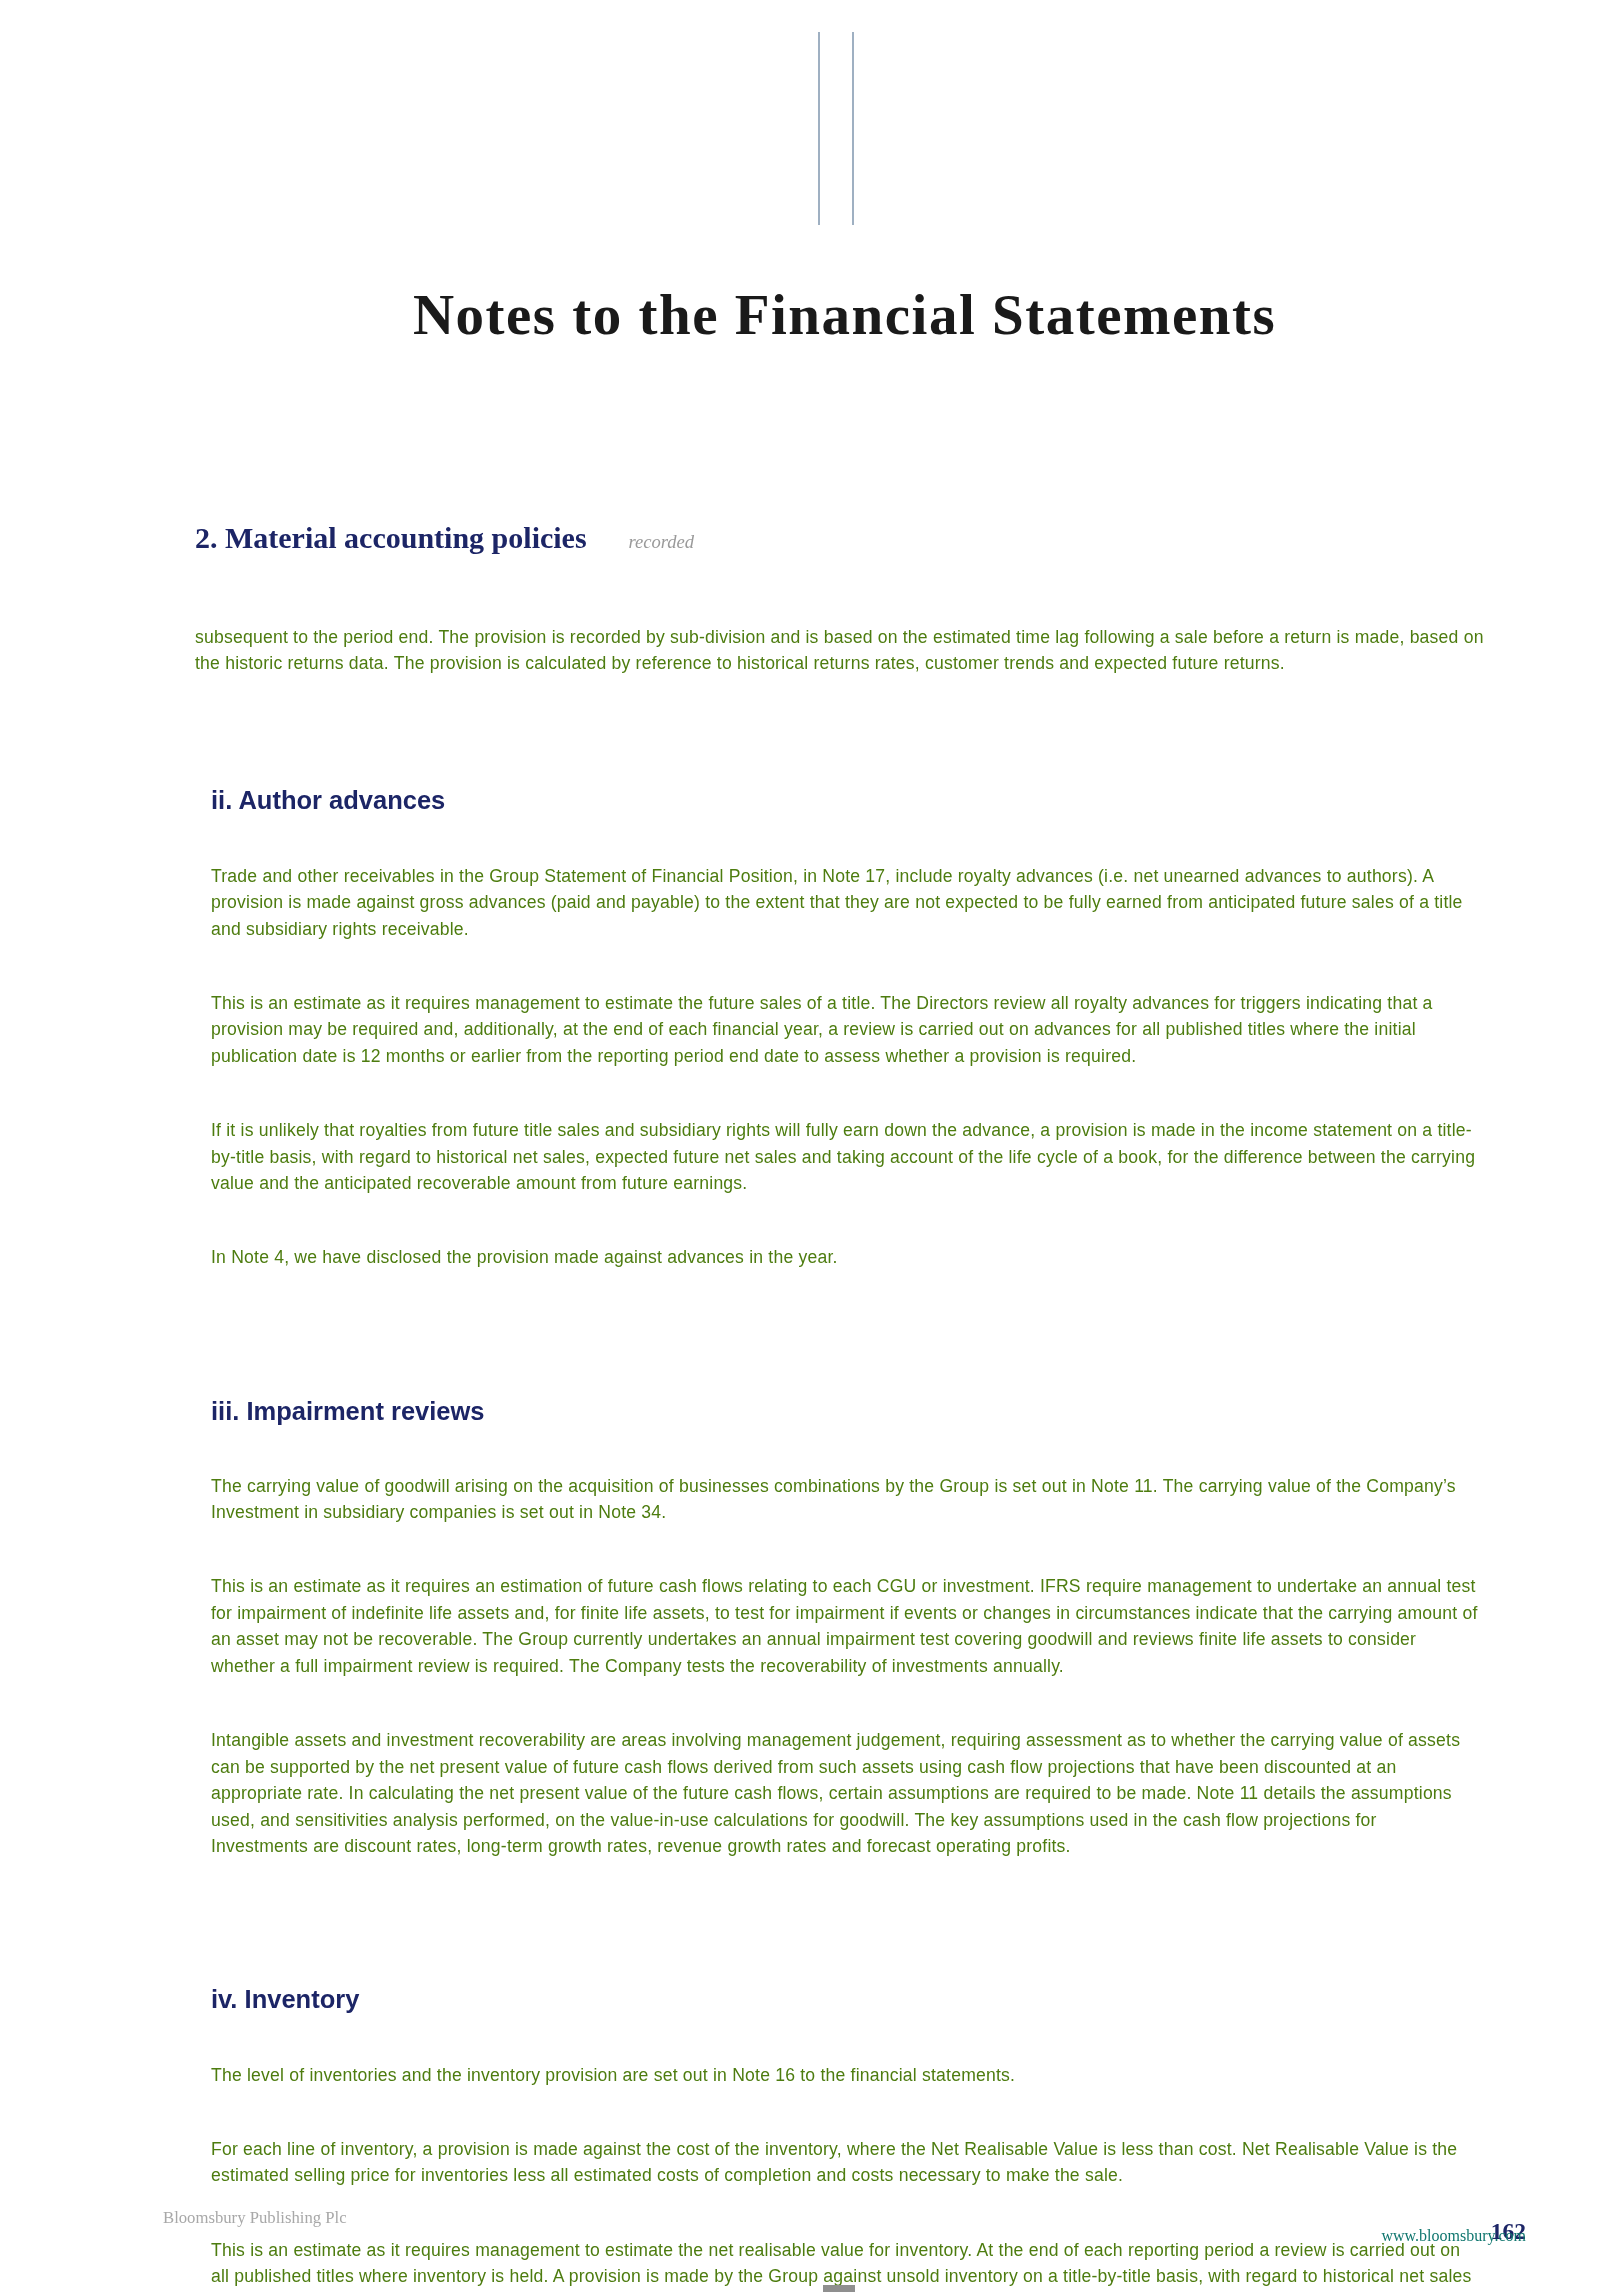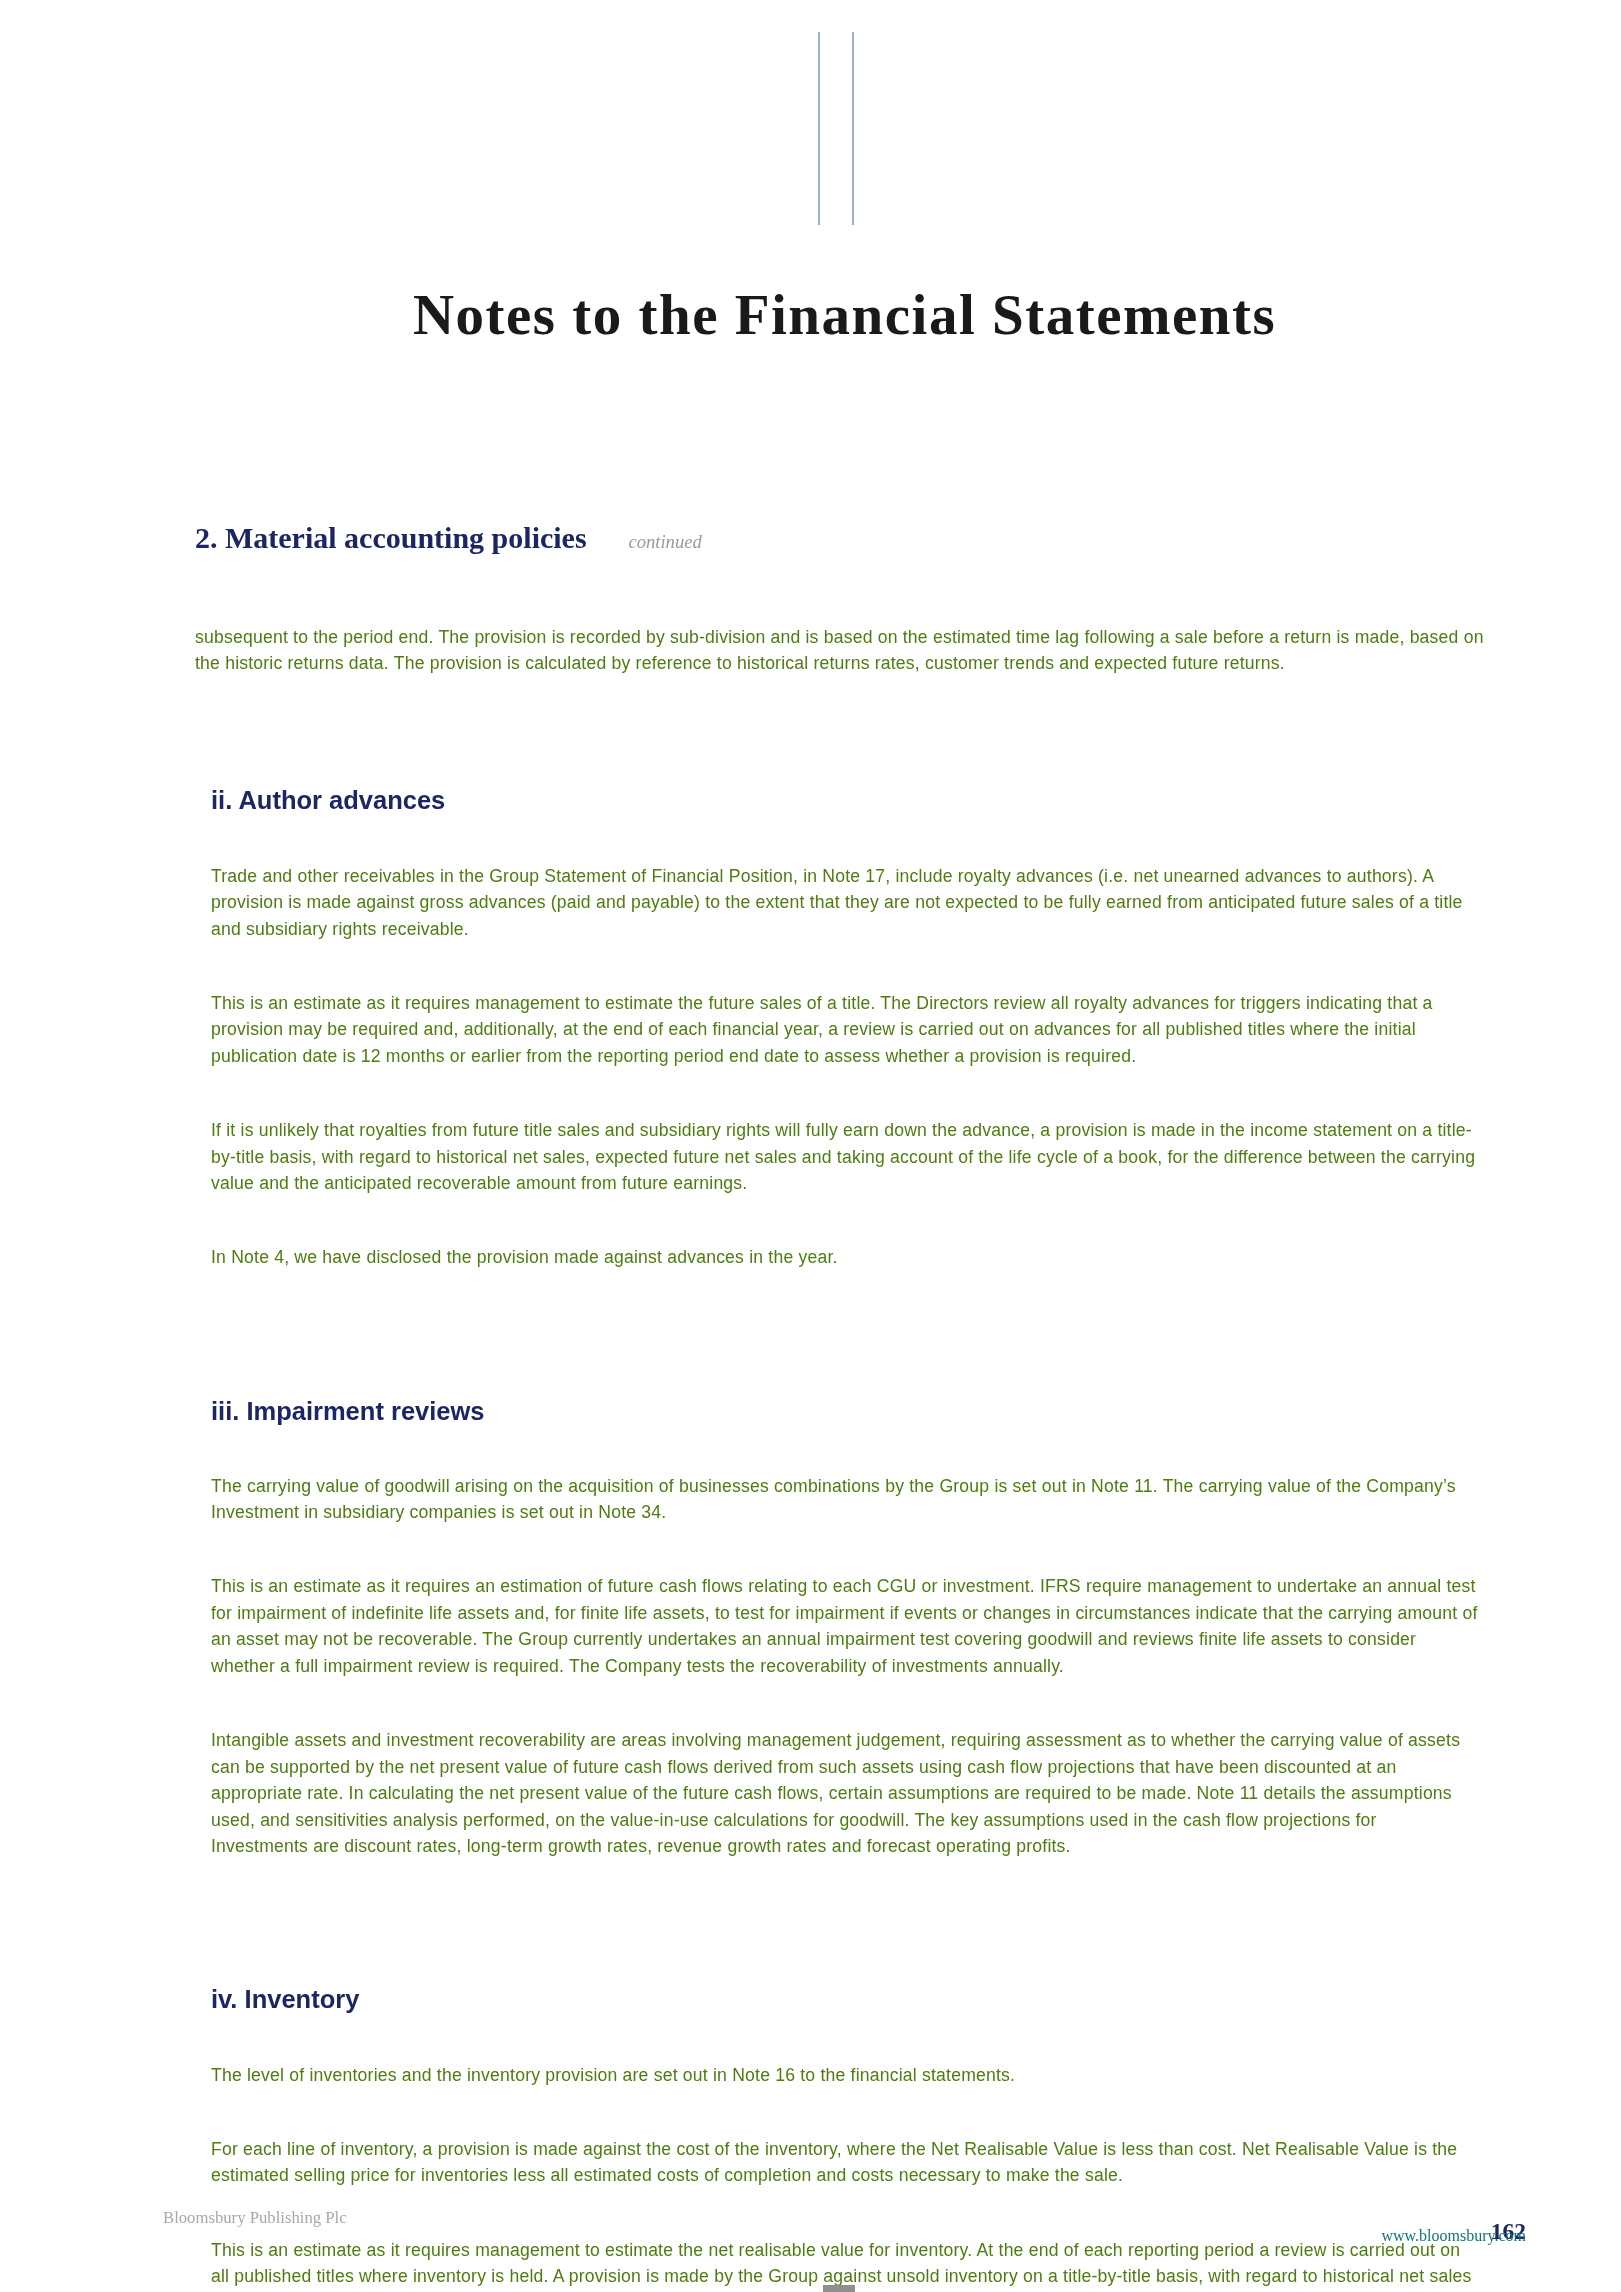--- a/index.html
+++ b/index.html
@@ -106,21 +106,21 @@
 <body>
 
 <div class="page">
 
   <div class="top-rule"></div>
 
   <div class="content">
 
     <h1 class="doc-title">Notes to the Financial Statements</h1>
 
-    <h2 class="section-heading"><span>2. Material accounting policies</span><span class="continued-label">continued</span></h2>
+    <h2 class="section-heading"><span>2. Material accounting policies</span><span class="continued-label">recorded</span></h2>
 
     <div class="body-copy">
 
       <p>subsequent to the period end. The provision is recorded by sub-division and is based on the estimated time lag following a sale before a return is made, based on the historic returns data. The provision is calculated by reference to historical returns rates, customer trends and expected future returns.</p>
 
       <div>
         <h3 class="subsection-heading">ii. Author advances</h3>
         <p>Trade and other receivables in the Group Statement of Financial Position, in Note 17, include royalty advances (i.e. net unearned advances to authors). A provision is made against gross advances (paid and payable) to the extent that they are not expected to be fully earned from anticipated future sales of a title and subsidiary rights receivable.</p>
         <p>This is an estimate as it requires management to estimate the future sales of a title. The Directors review all royalty advances for triggers indicating that a provision may be required and, additionally, at the end of each financial year, a review is carried out on advances for all published titles where the initial publication date is 12 months or earlier from the reporting period end date to assess whether a provision is required.</p>
         <p>If it is unlikely that royalties from future title sales and subsidiary rights will fully earn down the advance, a provision is made in the income statement on a title-by-title basis, with regard to historical net sales, expected future net sales and taking account of the life cycle of a book, for the difference between the carrying value and the anticipated recoverable amount from future earnings.</p>

